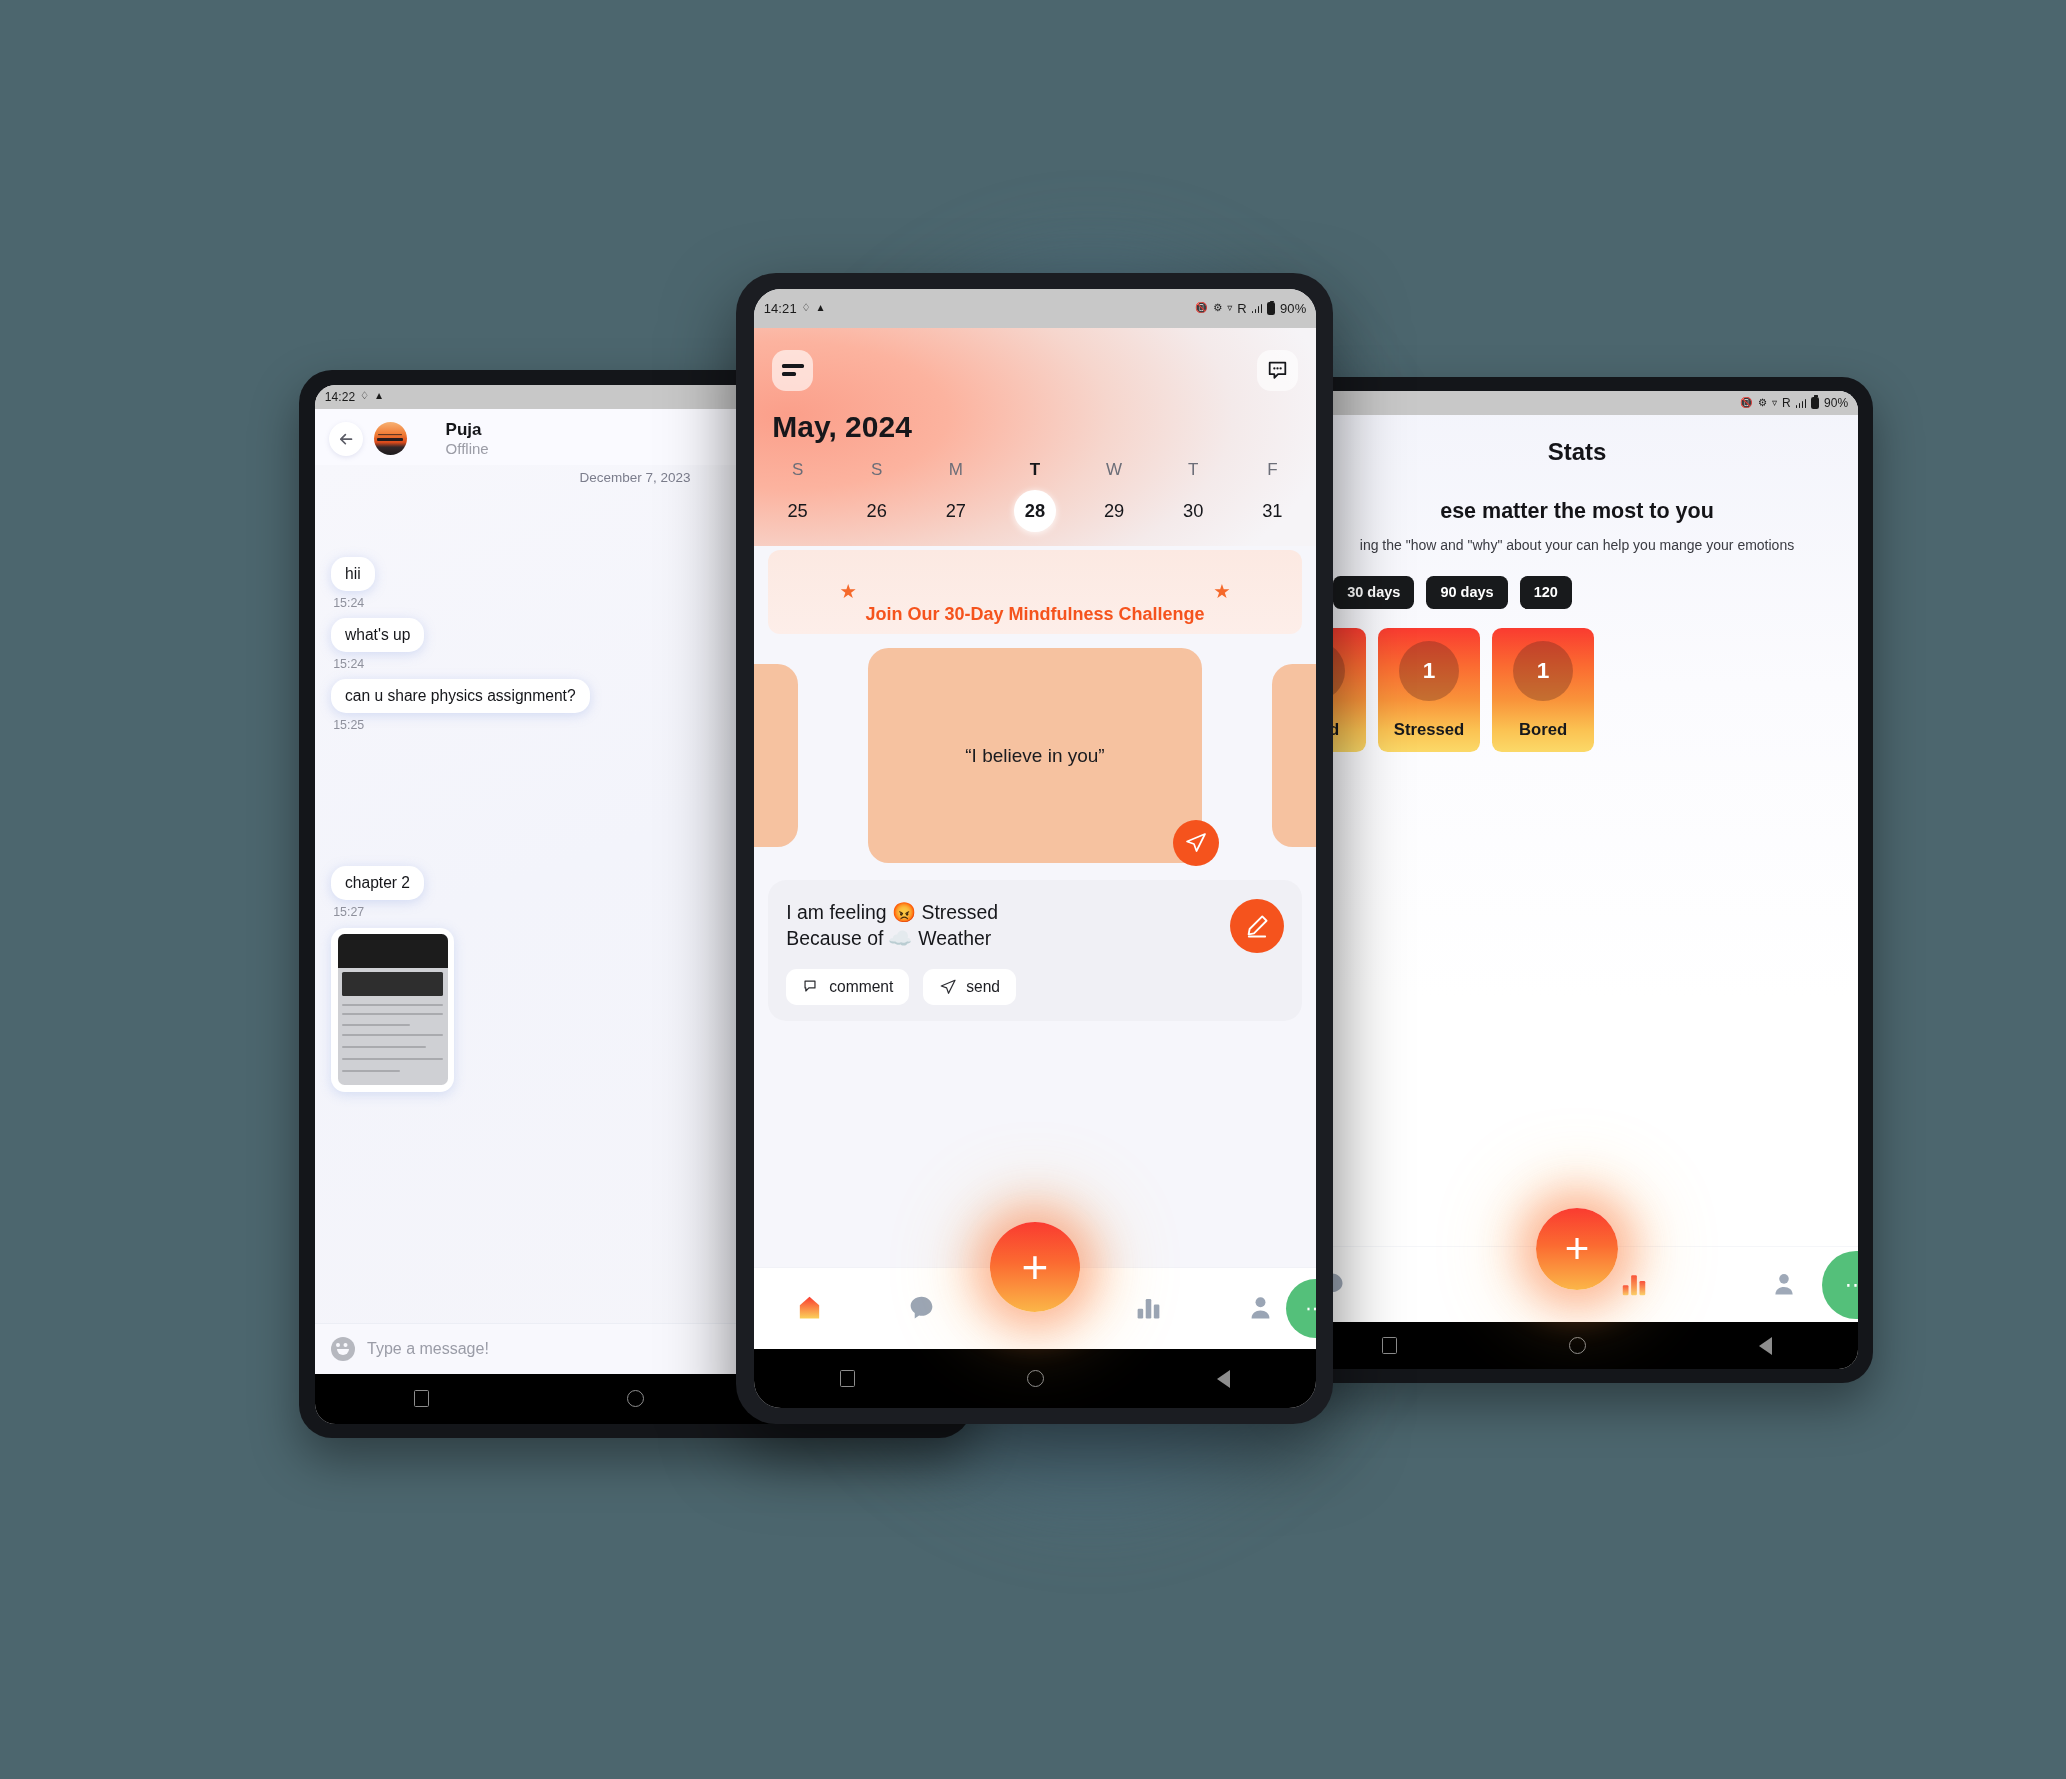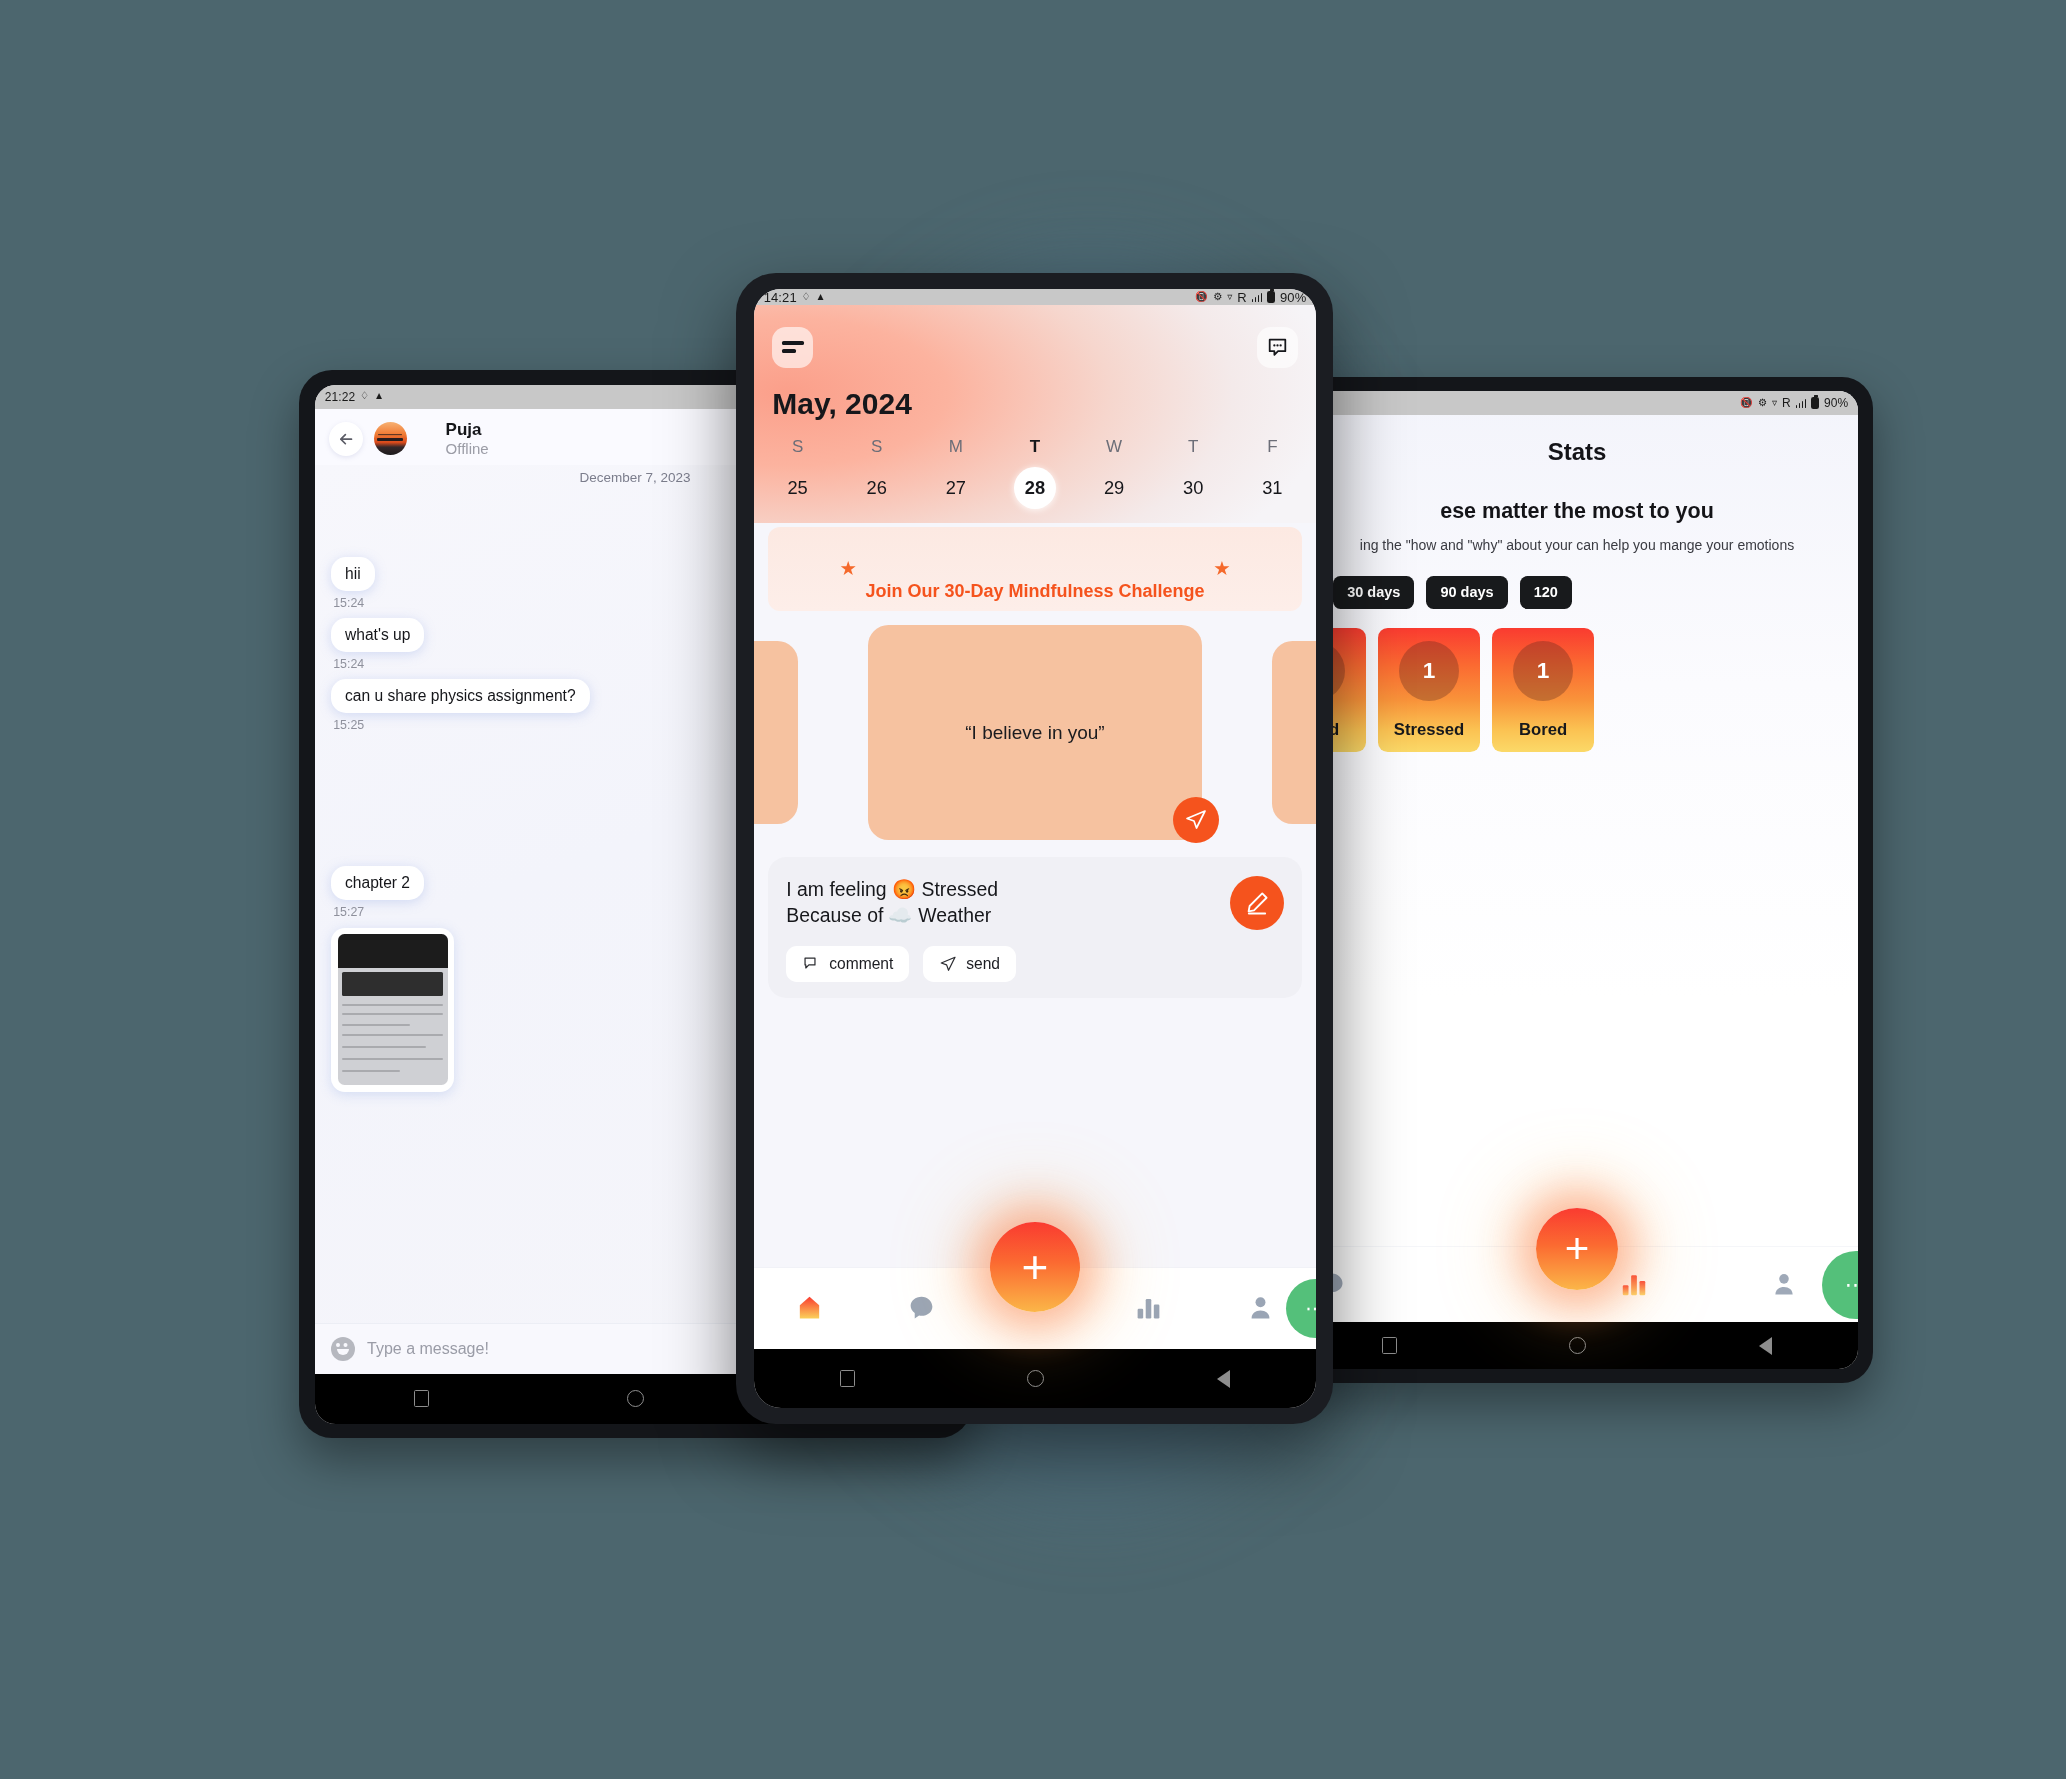--- a/index.html
+++ b/index.html
@@ -261,21 +261,21 @@
 <body>
 
 <div id="stage">
   <div class="glow"></div>
 
   <div class="phone" id="phone-left">
     <div class="screen">
 
       <div class="statusbar">
         <div class="sb-left">
-          <span>21:22</span>
+          <span>14:22</span>
           <span class="sb-ico">♢</span>
           <span class="sb-ico">▲</span>
         </div>
         <div class="sb-right">
           <span class="sb-ico">📵</span>
           <span class="sb-ico">⚙</span>
           <span class="sb-ico">▿</span>
           <span>R</span>
           <span class="sig">
               <i></i>
@@ -471,21 +471,21 @@
         <div class="navsq"></div>
         <div class="navci"></div>
         <div class="navtr"></div>
       </div>
     </div>
   </div>
 
   <div class="phone" id="phone-center">
     <div class="screen">
 
-      <div class="statusbar" style="height:16px;font-size:13px">
+      <div class="statusbar" style="height:39px;font-size:13px">
         <div class="sb-left">
           <span>14:21</span>
           <span class="sb-ico">♢</span>
           <span class="sb-ico">▲</span>
         </div>
         <div class="sb-right">
           <span class="sb-ico">📵</span>
           <span class="sb-ico">⚙</span>
           <span class="sb-ico">▿</span>
           <span>R</span>

